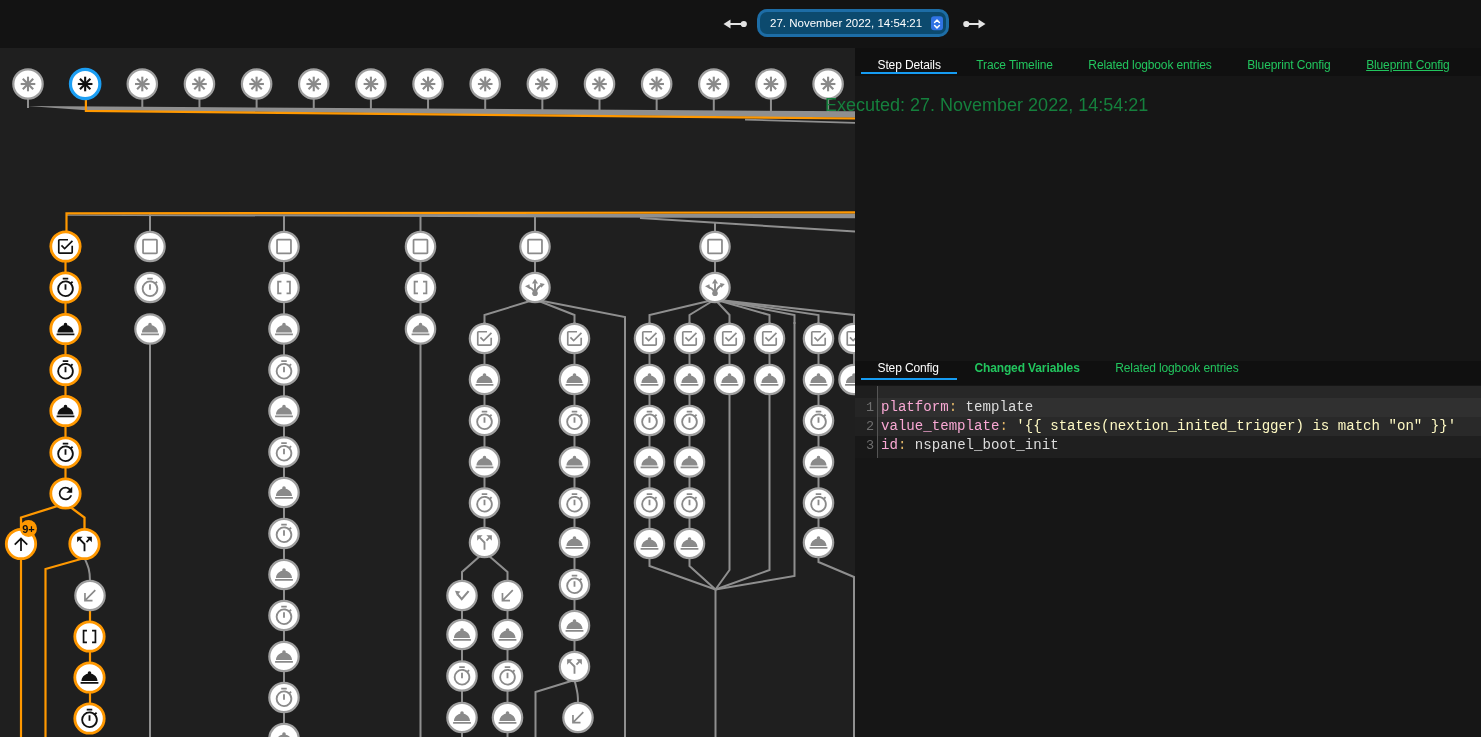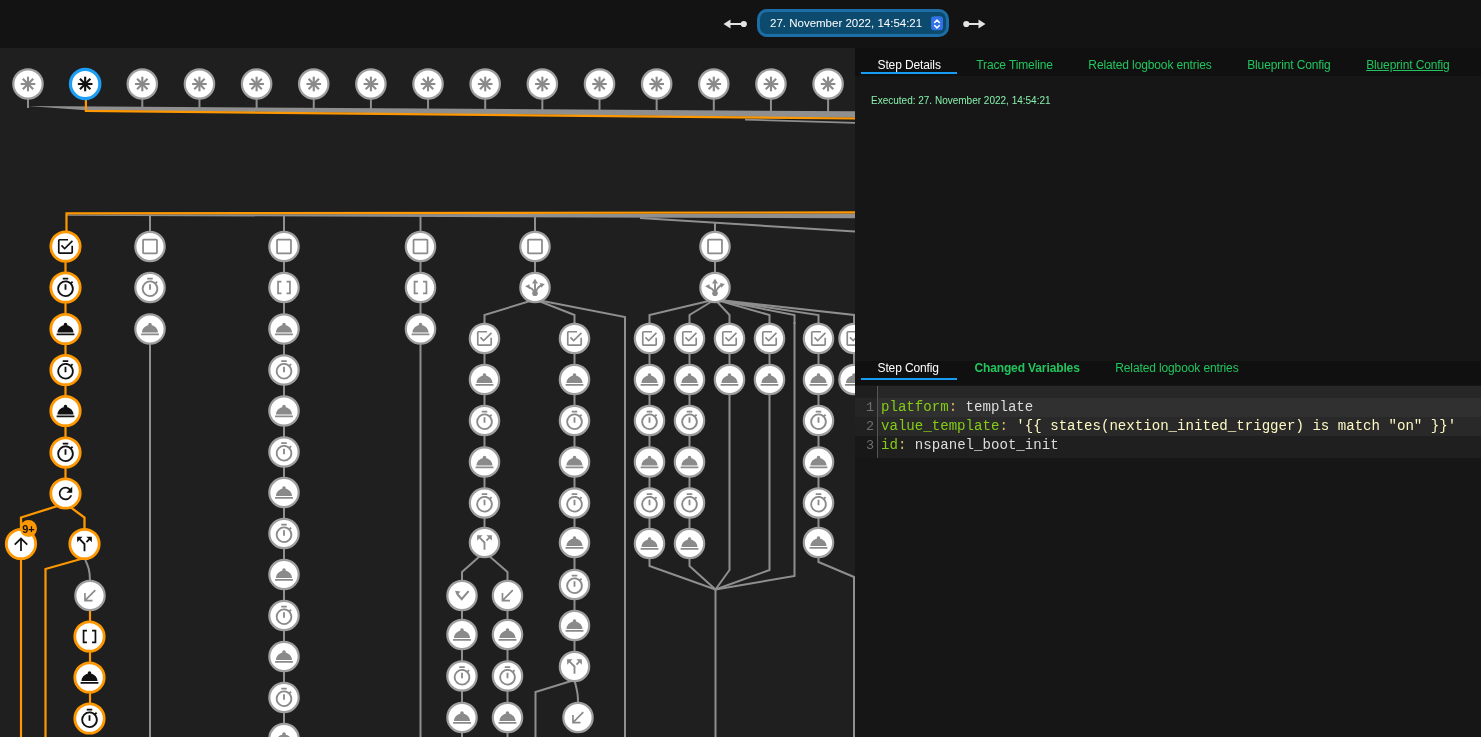--- a/index.html
+++ b/index.html
@@ -4,21 +4,21 @@
 <style>
   html,body{margin:0;padding:0;background:#151515;width:1481px;height:737px;overflow:hidden;}
   *{box-sizing:border-box;}
   body{font-family:"Liberation Sans", sans-serif;}
   #topbar{position:absolute;left:0;top:0;width:1481px;height:48px;background:#131313;}
   #graph{position:absolute;left:0;top:48px;width:855px;height:689px;background:#1f1f1f;overflow:hidden;}
   #panel{position:absolute;left:855px;top:48px;width:626px;height:689px;background:#161616;}
   .tab{font-size:12px;color:#22c55e;letter-spacing:-0.12px;white-space:nowrap;margin-right:1.5px;}
   .t-act{color:#fff;}
   .mono{font-family:"Liberation Mono", monospace;}
-  .k{color:#84cc16;} .c{color:#e0b568;} .s{color:#fef9c3;}
+  .k{color:#f9a8d4;} .c{color:#e0b568;} .s{color:#fef9c3;}
   #dateselect{position:absolute;left:760px;top:12px;width:186px;height:22px;background:#0c4a6e;border-radius:7px;box-shadow:0 0 0 3px #1d6da6;display:flex;align-items:center;}
   #dateselect .txt{color:#fff;font-size:11.5px;font-weight:400;padding-left:10px;white-space:nowrap;}
   #chevbtn{position:absolute;right:3.5px;top:50%;transform:translateY(-50%);width:12px;height:13.5px;background:#3173e4;border-radius:3px;}
 </style>
 </head>
 <body>
 <div id="graph">
   <svg id="gsvg" width="855" height="689" viewBox="0 48 855 689">
   <defs>
 <g id="i-ast">
@@ -367,21 +367,21 @@
 
 <div style="position:absolute;left:855px;top:48px;width:626px;height:28px;background:#101010;"></div>
 <div id="tabs1" style="position:absolute;left:855px;top:52px;width:626px;height:26px;display:flex;align-items:center;padding-left:5.5px;">
   <div class="tab t-act" style="padding:0 17px;">Step Details</div>
   <div class="tab" style="padding:0 17px;">Trace Timeline</div>
   <div class="tab" style="padding:0 17px;">Related logbook entries</div>
   <div class="tab" style="padding:0 17px;">Blueprint Config</div>
   <div class="tab" style="padding:0 17px;text-decoration:underline;">Blueprint Config</div>
 </div>
 <div style="position:absolute;left:860.5px;top:71.5px;width:96px;height:2.2px;background:#169cf2;"></div>
-<div style="position:absolute;left:871px;top:95px;color:#86efac;font-size:10px;">Executed: 27. November 2022, 14:54:21</div>
+<div style="position:absolute;left:825px;top:95px;color:#15803d;font-size:18px;">Executed: 27. November 2022, 14:54:21</div>
 
 <div style="position:absolute;left:855px;top:361px;width:626px;height:23.5px;background:#101010;"></div>
 <div id="tabs2" style="position:absolute;left:855px;top:361px;width:670px;height:23.5px;display:flex;padding-left:5.5px;">
   <div class="tab t-act" style="padding:0 17px;">Step Config</div>
   <div class="tab" style="padding:0 17px;font-weight:bold;">Changed Variables</div>
   <div class="tab" style="padding:0 17px;">Related logbook entries</div>
 </div>
 <div style="position:absolute;left:860.5px;top:378px;width:96.5px;height:2.2px;background:#169cf2;"></div>
 
 <div style="position:absolute;left:855px;top:385.5px;width:626px;height:72.5px;background:#272727;">

